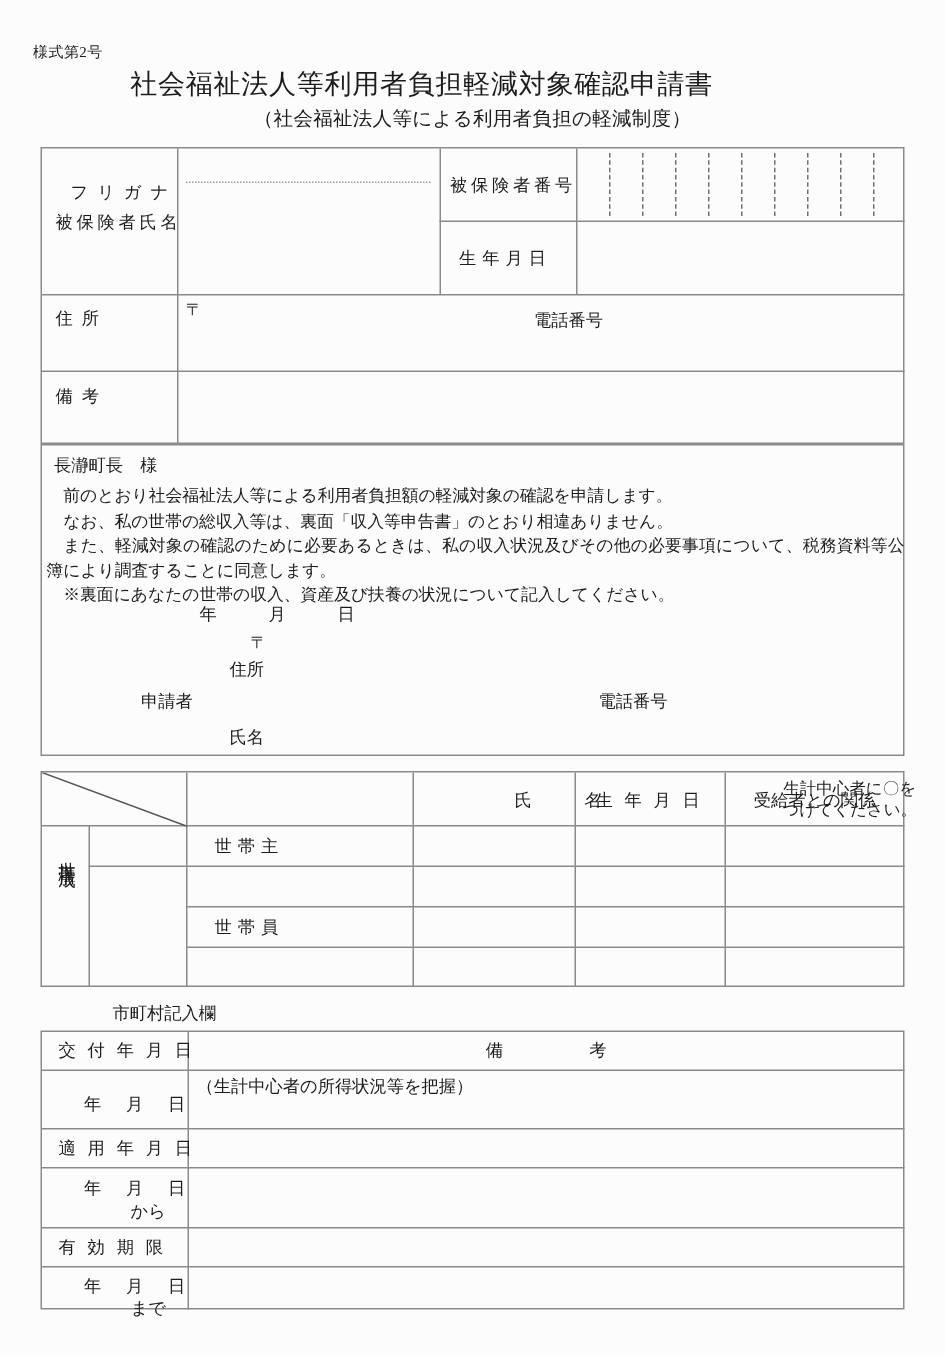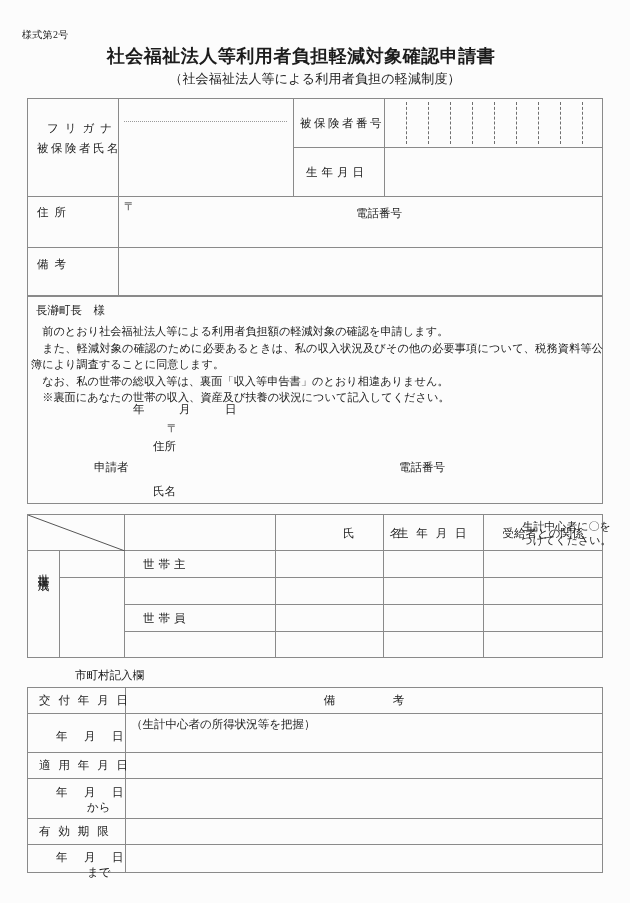--- a/index.html
+++ b/index.html
@@ -31,23 +31,22 @@
     font-size: 10px;
     letter-spacing: 0.3px;
   }
   .title-main {
     position: absolute;
     left: 0;
     top: 44px;
     width: 562px;
     text-align: center;
     font-size: 18px;
-    font-weight: bold;
+    font-weight: normal;
     letter-spacing: 0.5px;
-    padding-left: 20px;
   }
   .title-sub {
     position: absolute;
     left: 0;
     top: 70px;
     width: 630px;
     text-align: center;
     font-size: 13px;
     letter-spacing: 0.2px;
   }
@@ -184,22 +183,22 @@
 
     <div class="cell-label spaced2" style="left:9px; top:158px;">備考</div>
   </div>
 
   <div class="frame" style="left:27px; top:296px; width:576px; height:208px;">
 
     <div class="addressee" style="left:8px; top:6px;">長瀞町長　様</div>
 
     <div class="para" style="left:3px; top:26px;">
       <p>前のとおり社会福祉法人等による利用者負担額の軽減対象の確認を申請します。</p>
+      <p>なお、私の世帯の総収入等は、裏面「収入等申告書」のとおり相違ありません。</p>
       <p>また、軽減対象の確認のために必要あるときは、私の収入状況及びその他の必要事項について、税務資料等公簿により調査することに同意します。</p>
-      <p>なお、私の世帯の総収入等は、裏面「収入等申告書」のとおり相違ありません。</p>
       <p>※裏面にあなたの世帯の収入、資産及び扶養の状況について記入してください。</p>
     </div>
 
     <div class="cell-label" style="left:105px; top:105px;">年　　　月　　　日</div>
 
     <div class="cell-label mark-post" style="left:139px; top:124px;">〒</div>
     <div class="cell-label" style="left:125px; top:142px;">住所</div>
     <div class="cell-label" style="left:66px; top:163px;">申請者</div>
     <div class="cell-label" style="left:371px; top:163px;">電話番号</div>
     <div class="cell-label" style="left:125px; top:187px;">氏名</div>

